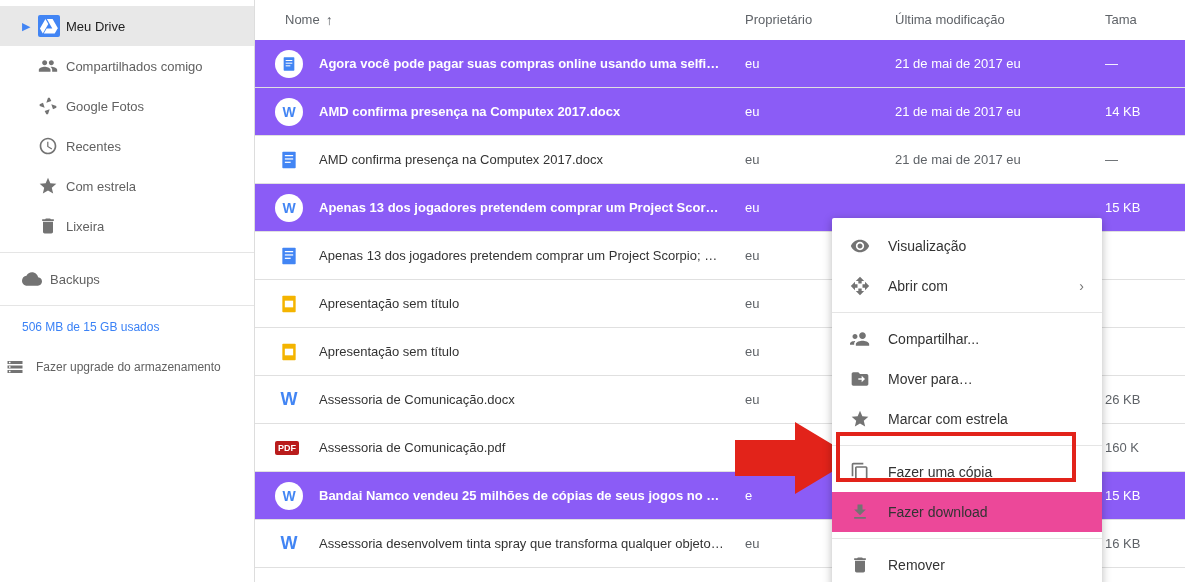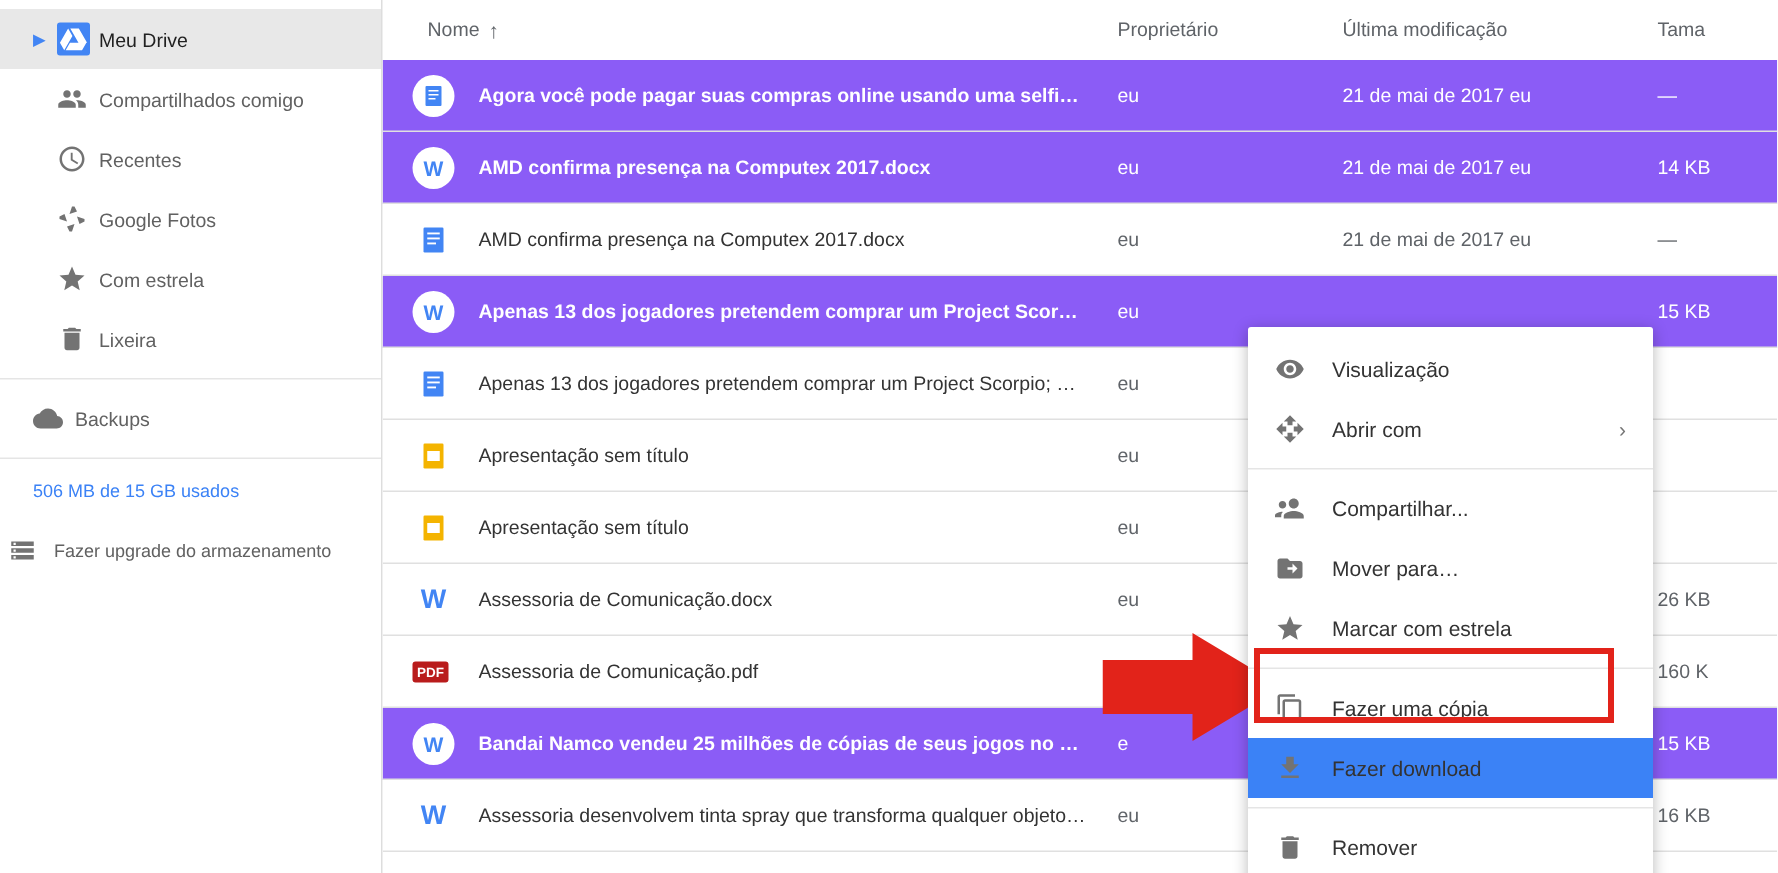--- a/index.html
+++ b/index.html
@@ -39,21 +39,21 @@
 .ficon{width:28px;height:28px;display:flex;align-items:center;justify-content:center;border-radius:50%;font-weight:bold;font-size:14px}
 .ficon.word-sel{background:#fff;color:#4285f4}
 .ficon.doc-sel{background:#fff;color:#4285f4;border-radius:50%}
 .ficon.doc-sel svg{width:16px;height:16px;fill:#4285f4}
 .ficon.word{color:#4285f4;font-size:18px}
 .ficon.gdoc svg{width:20px;height:20px}
 .ficon.slides svg{width:20px;height:20px}
 .ficon.pdf{background:#b91c1c;color:#fff;font-size:9px;font-weight:bold;padding:2px 3px;border-radius:2px;width:auto;height:auto}
 .context-menu{position:absolute;top:218px;left:832px;width:270px;background:#fff;box-shadow:0 2px 10px rgba(0,0,0,.28);border-radius:2px;padding:8px 0;z-index:10}
 .cm-item{display:flex;align-items:center;height:40px;padding:0 18px;cursor:pointer;color:#333;font-size:14px}
-.cm-item.highlight{background:#3b82f6}
+.cm-item.highlight{background:#ec4899}
 .cm-item .cmi{width:38px;display:flex;align-items:center}
 .cm-item .cmi svg{width:20px;height:20px;fill:#737373}
 .cm-item .cmr{margin-left:auto;color:#757575}
 .cm-sep{height:1px;background:#e5e5e5;margin:6px 0}
 .red-arrow{position:absolute;top:422px;left:735px;z-index:9}
 .red-box{position:absolute;top:432px;left:836px;width:240px;height:50px;border:4px solid #e2231a;z-index:11;pointer-events:none}
 .sort-arrow{font-size:14px}
 </style>
 </head>
 <body>
@@ -76,33 +76,33 @@
             <svg viewBox="0 0 24 24">
               <path d="M16 11c1.66 0 2.99-1.34 2.99-3S17.66 5 16 5s-3 1.34-3 3 1.34 3 3 3zm-8 0c1.66 0 2.99-1.34 2.99-3S9.66 5 8 5 5 6.34 5 8s1.34 3 3 3zm0 2c-2.33 0-7 1.17-7 3.5V19h14v-2.5c0-2.33-4.67-3.5-7-3.5zm8 0c-.29 0-.62.02-.97.05 1.16.84 1.97 1.97 1.97 3.45V19h6v-2.5c0-2.33-4.67-3.5-7-3.5z"></path>
             </svg>
           </span>
           <span class="label">Compartilhados comigo</span>
         </div>
         <div class="sb-item">
           <span style="width:16px"></span>
           <span class="ic ">
             <svg viewBox="0 0 24 24">
+              <path d="M12 2l-2 6 6-2-2-4zm0 20l2-6-6 2 2 4zm10-10l-6-2 2 6 4-2zM2 12l6 2-2-6-4 2z"></path>
+            </svg>
+          </span>
+          <span class="label">Google Fotos</span>
+        </div>
+        <div class="sb-item">
+          <span style="width:16px"></span>
+          <span class="ic ">
+            <svg viewBox="0 0 24 24">
               <path d="M12 2C6.5 2 2 6.5 2 12s4.5 10 10 10 10-4.5 10-10S17.5 2 12 2zm0 18c-4.41 0-8-3.59-8-8s3.59-8 8-8 8 3.59 8 8-3.59 8-8 8zm.5-13H11v6l5.2 3.2.8-1.3-4.5-2.7V7z"></path>
             </svg>
           </span>
           <span class="label">Recentes</span>
-        </div>
-        <div class="sb-item">
-          <span style="width:16px"></span>
-          <span class="ic ">
-            <svg viewBox="0 0 24 24">
-              <path d="M12 2l-2 6 6-2-2-4zm0 20l2-6-6 2 2 4zm10-10l-6-2 2 6 4-2zM2 12l6 2-2-6-4 2z"></path>
-            </svg>
-          </span>
-          <span class="label">Google Fotos</span>
         </div>
         <div class="sb-item">
           <span style="width:16px"></span>
           <span class="ic ">
             <svg viewBox="0 0 24 24">
               <path d="M12 17.27L18.18 21l-1.64-7.03L22 9.24l-7.19-.61L12 2 9.19 8.63 2 9.24l5.46 4.73L5.82 21z"></path>
             </svg>
           </span>
           <span class="label">Com estrela</span>
         </div>

